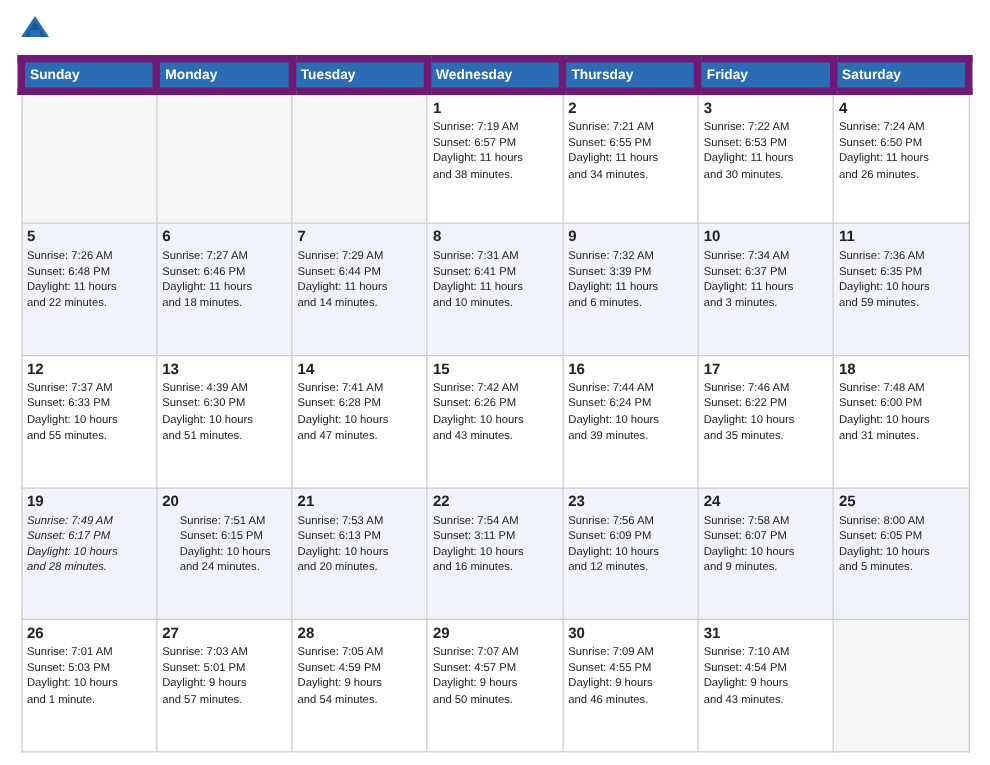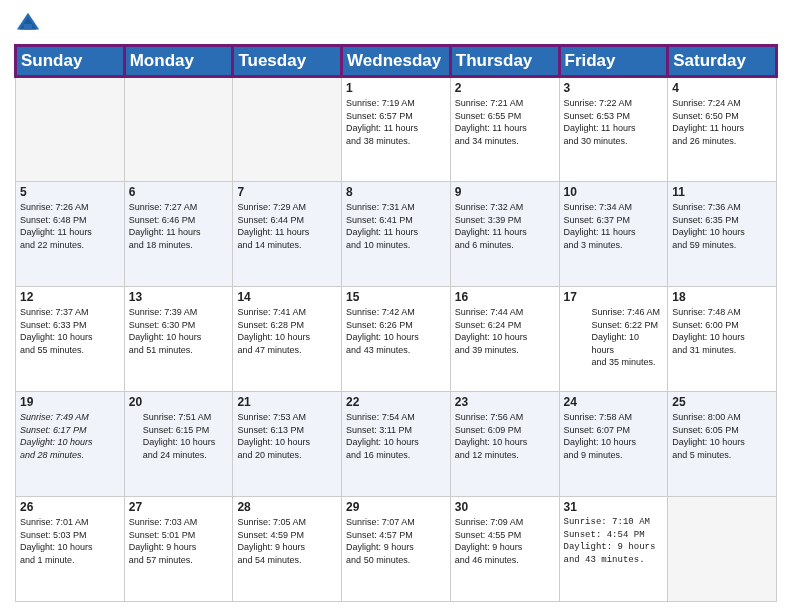--- a/index.html
+++ b/index.html
@@ -63,25 +63,25 @@
     .calendar {
       flex: 1;
       border: 1px solid #ccc;
       border-collapse: collapse;
       width: 100%;
       table-layout: fixed;
     }
     .calendar th {
       background-color: #2a6db5;
       color: #fff;
-      font-size: 17px;
+      font-size: 11px;
       font-weight: bold;
       padding: 4px 4px;
       text-align: left;
-      border: 3px solid #701a75;
+      border: 6px solid #701a75;
     }
     .calendar td {
       border: 1px solid #ccc;
       vertical-align: top;
       padding: 3px 4px;
       font-size: 9.5px;
       color: #222;
       background: #fff;
       height: 88px;
     }
@@ -227,21 +227,21 @@
         <tr>
           <td>
             <div class="day-num">12</div>
             <div class="day-info" style="white-space: pre-line;">Sunrise: 7:37 AM
 Sunset: 6:33 PM
 Daylight: 10 hours
 and 55 minutes.</div>
           </td>
           <td>
             <div class="day-num">13</div>
-            <div class="day-info" style="white-space: pre-line;">Sunrise: 7:39 AM
+            <div class="day-info" style="white-space: pre-line;">Sunrise: 4:39 AM
 Sunset: 6:30 PM
 Daylight: 10 hours
 and 51 minutes.</div>
           </td>
           <td>
             <div class="day-num">14</div>
             <div class="day-info" style="white-space: pre-line;">Sunrise: 7:41 AM
 Sunset: 6:28 PM
 Daylight: 10 hours
 and 47 minutes.</div>
@@ -255,21 +255,21 @@
           </td>
           <td>
             <div class="day-num">16</div>
             <div class="day-info" style="white-space: pre-line;">Sunrise: 7:44 AM
 Sunset: 6:24 PM
 Daylight: 10 hours
 and 39 minutes.</div>
           </td>
           <td>
             <div class="day-num">17</div>
-            <div class="day-info" style="white-space: pre-line; margin-left: 28px;">Sunrise: 7:46 AM
+            <div class="day-info" style="white-space: pre-line;">Sunrise: 7:46 AM
 Sunset: 6:22 PM
 Daylight: 10 hours
 and 35 minutes.</div>
           </td>
           <td>
             <div class="day-num">18</div>
             <div class="day-info" style="white-space: pre-line;">Sunrise: 7:48 AM
 Sunset: 6:00 PM
 Daylight: 10 hours
 and 31 minutes.</div>
@@ -357,21 +357,21 @@
           </td>
           <td>
             <div class="day-num">30</div>
             <div class="day-info" style="white-space: pre-line;">Sunrise: 7:09 AM
 Sunset: 4:55 PM
 Daylight: 9 hours
 and 46 minutes.</div>
           </td>
           <td>
             <div class="day-num">31</div>
-            <div class="day-info" style="white-space: pre-line; font-family: Liberation Mono, monospace;">Sunrise: 7:10 AM
+            <div class="day-info" style="white-space: pre-line;">Sunrise: 7:10 AM
 Sunset: 4:54 PM
 Daylight: 9 hours
 and 43 minutes.</div>
           </td>
           <td class="empty"></td>
         </tr>
       </tbody>
   </table>
 </div>
 

